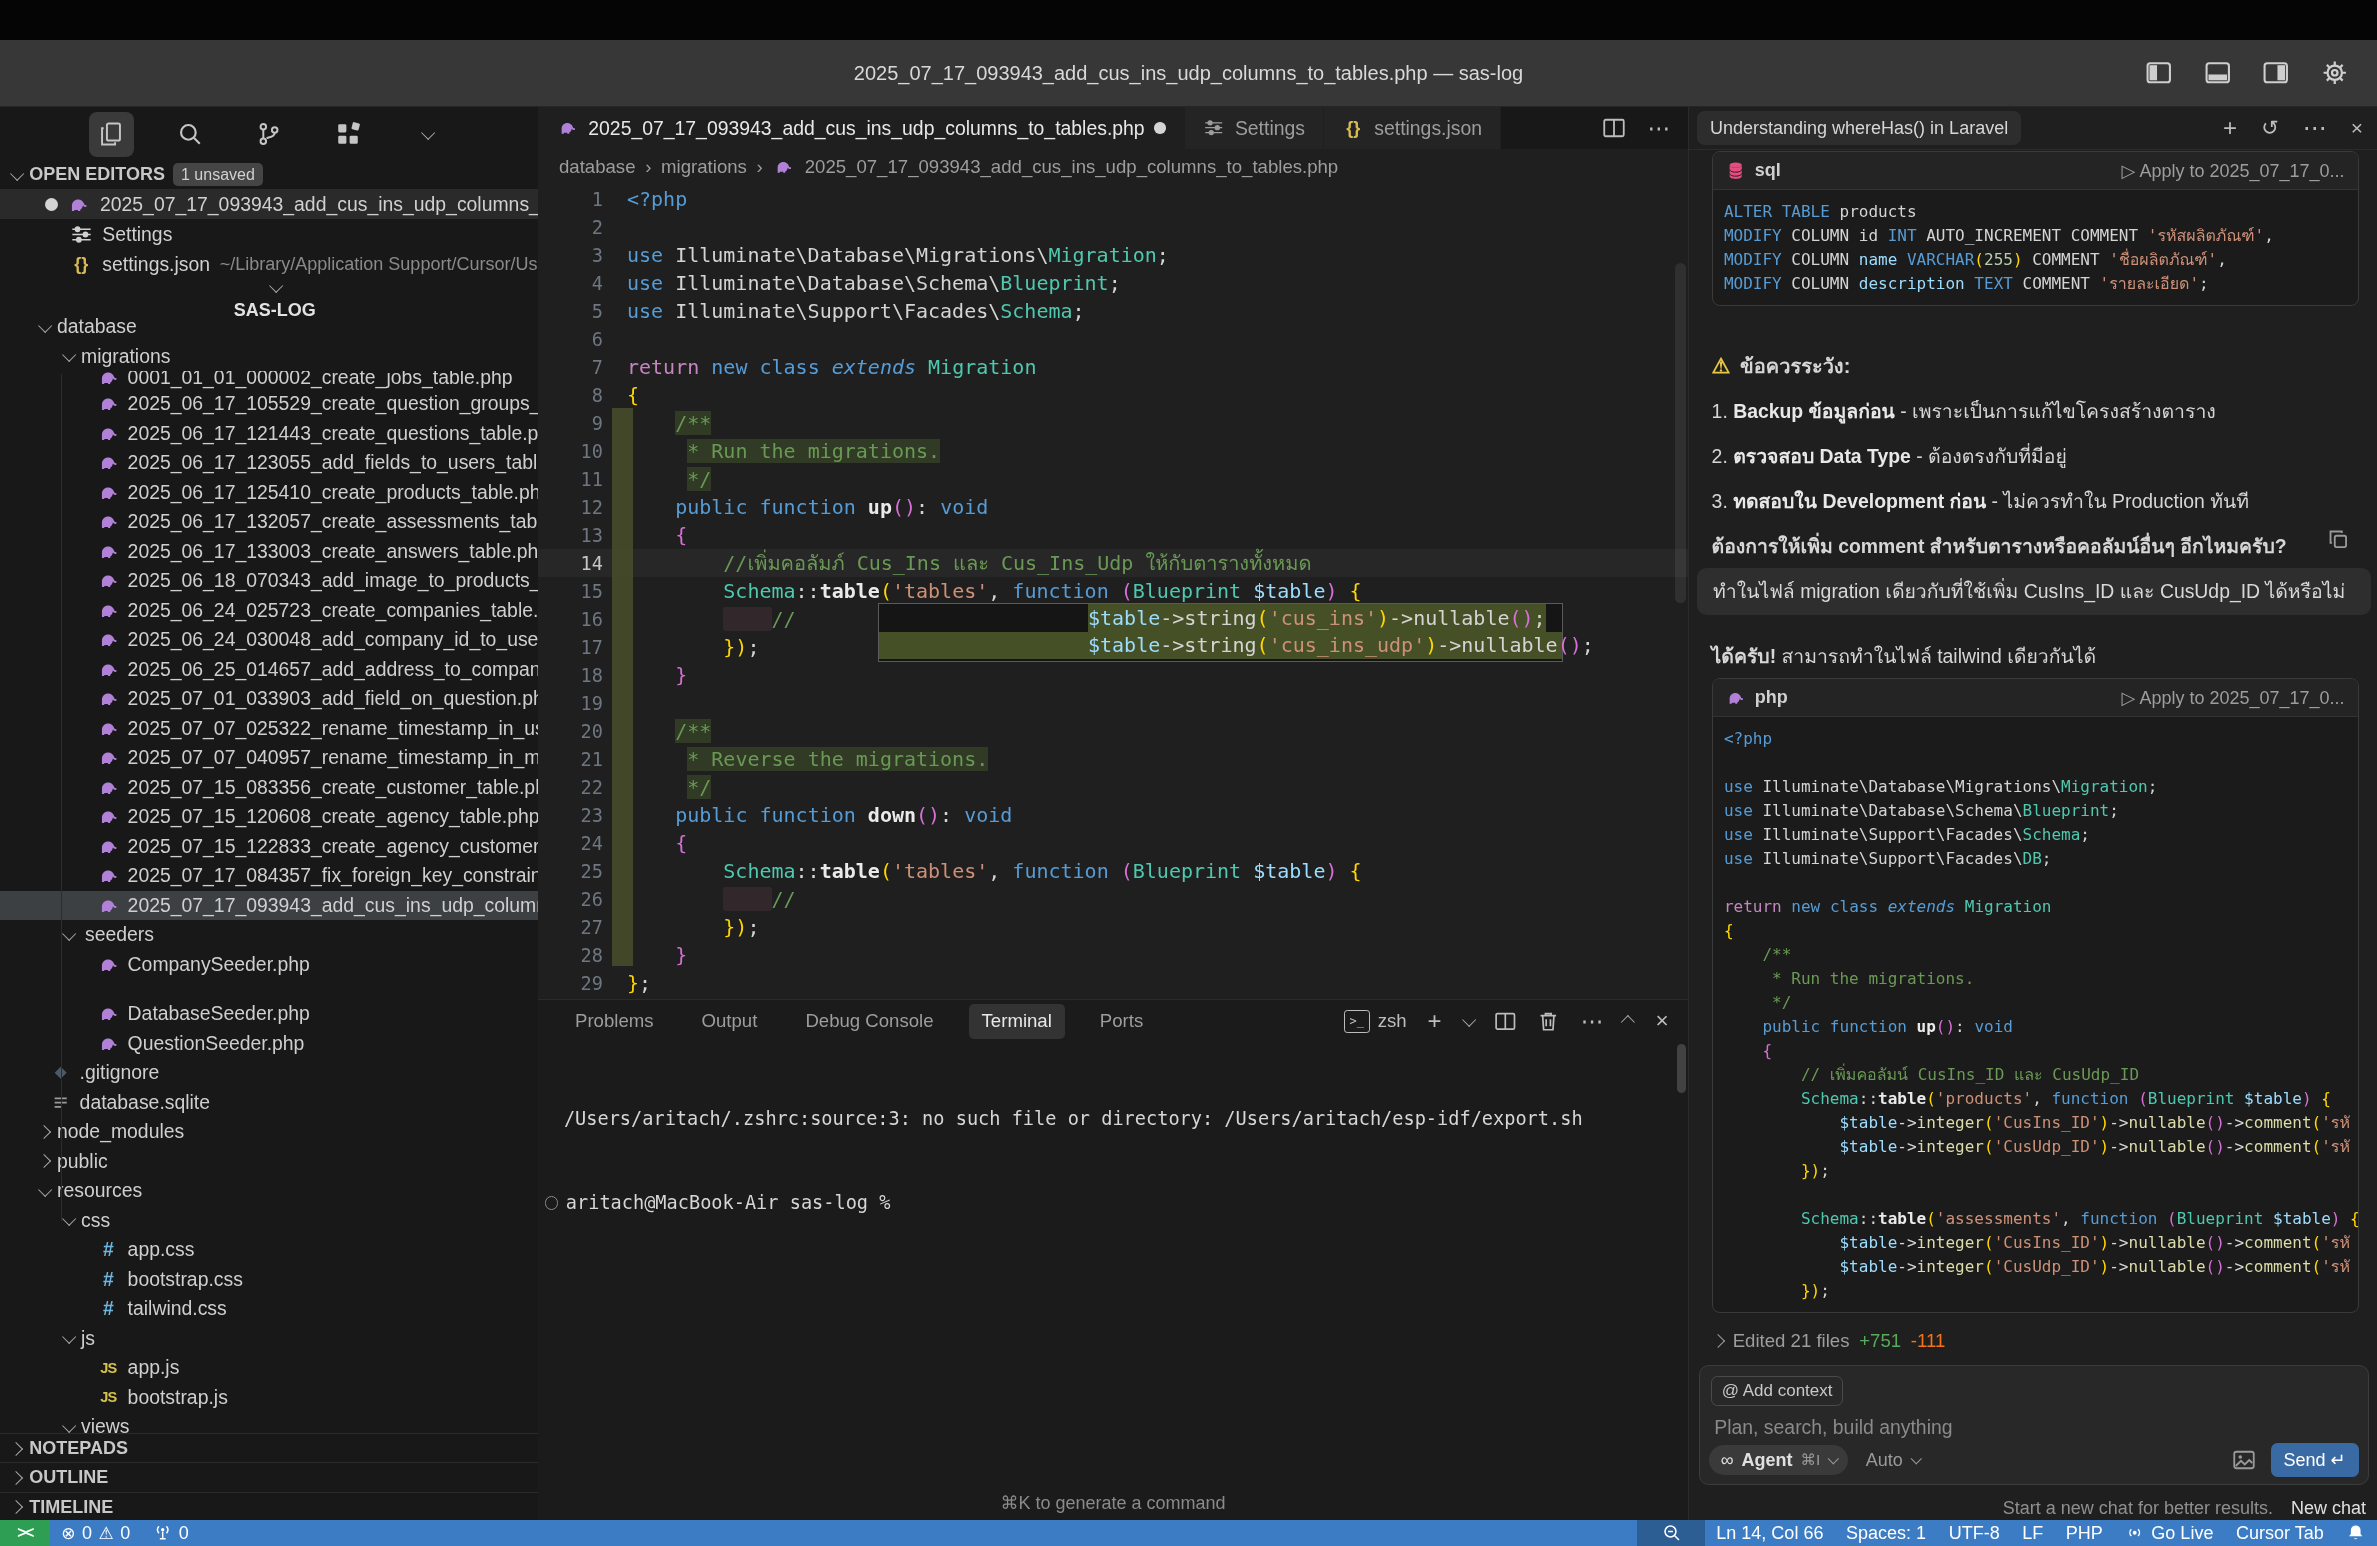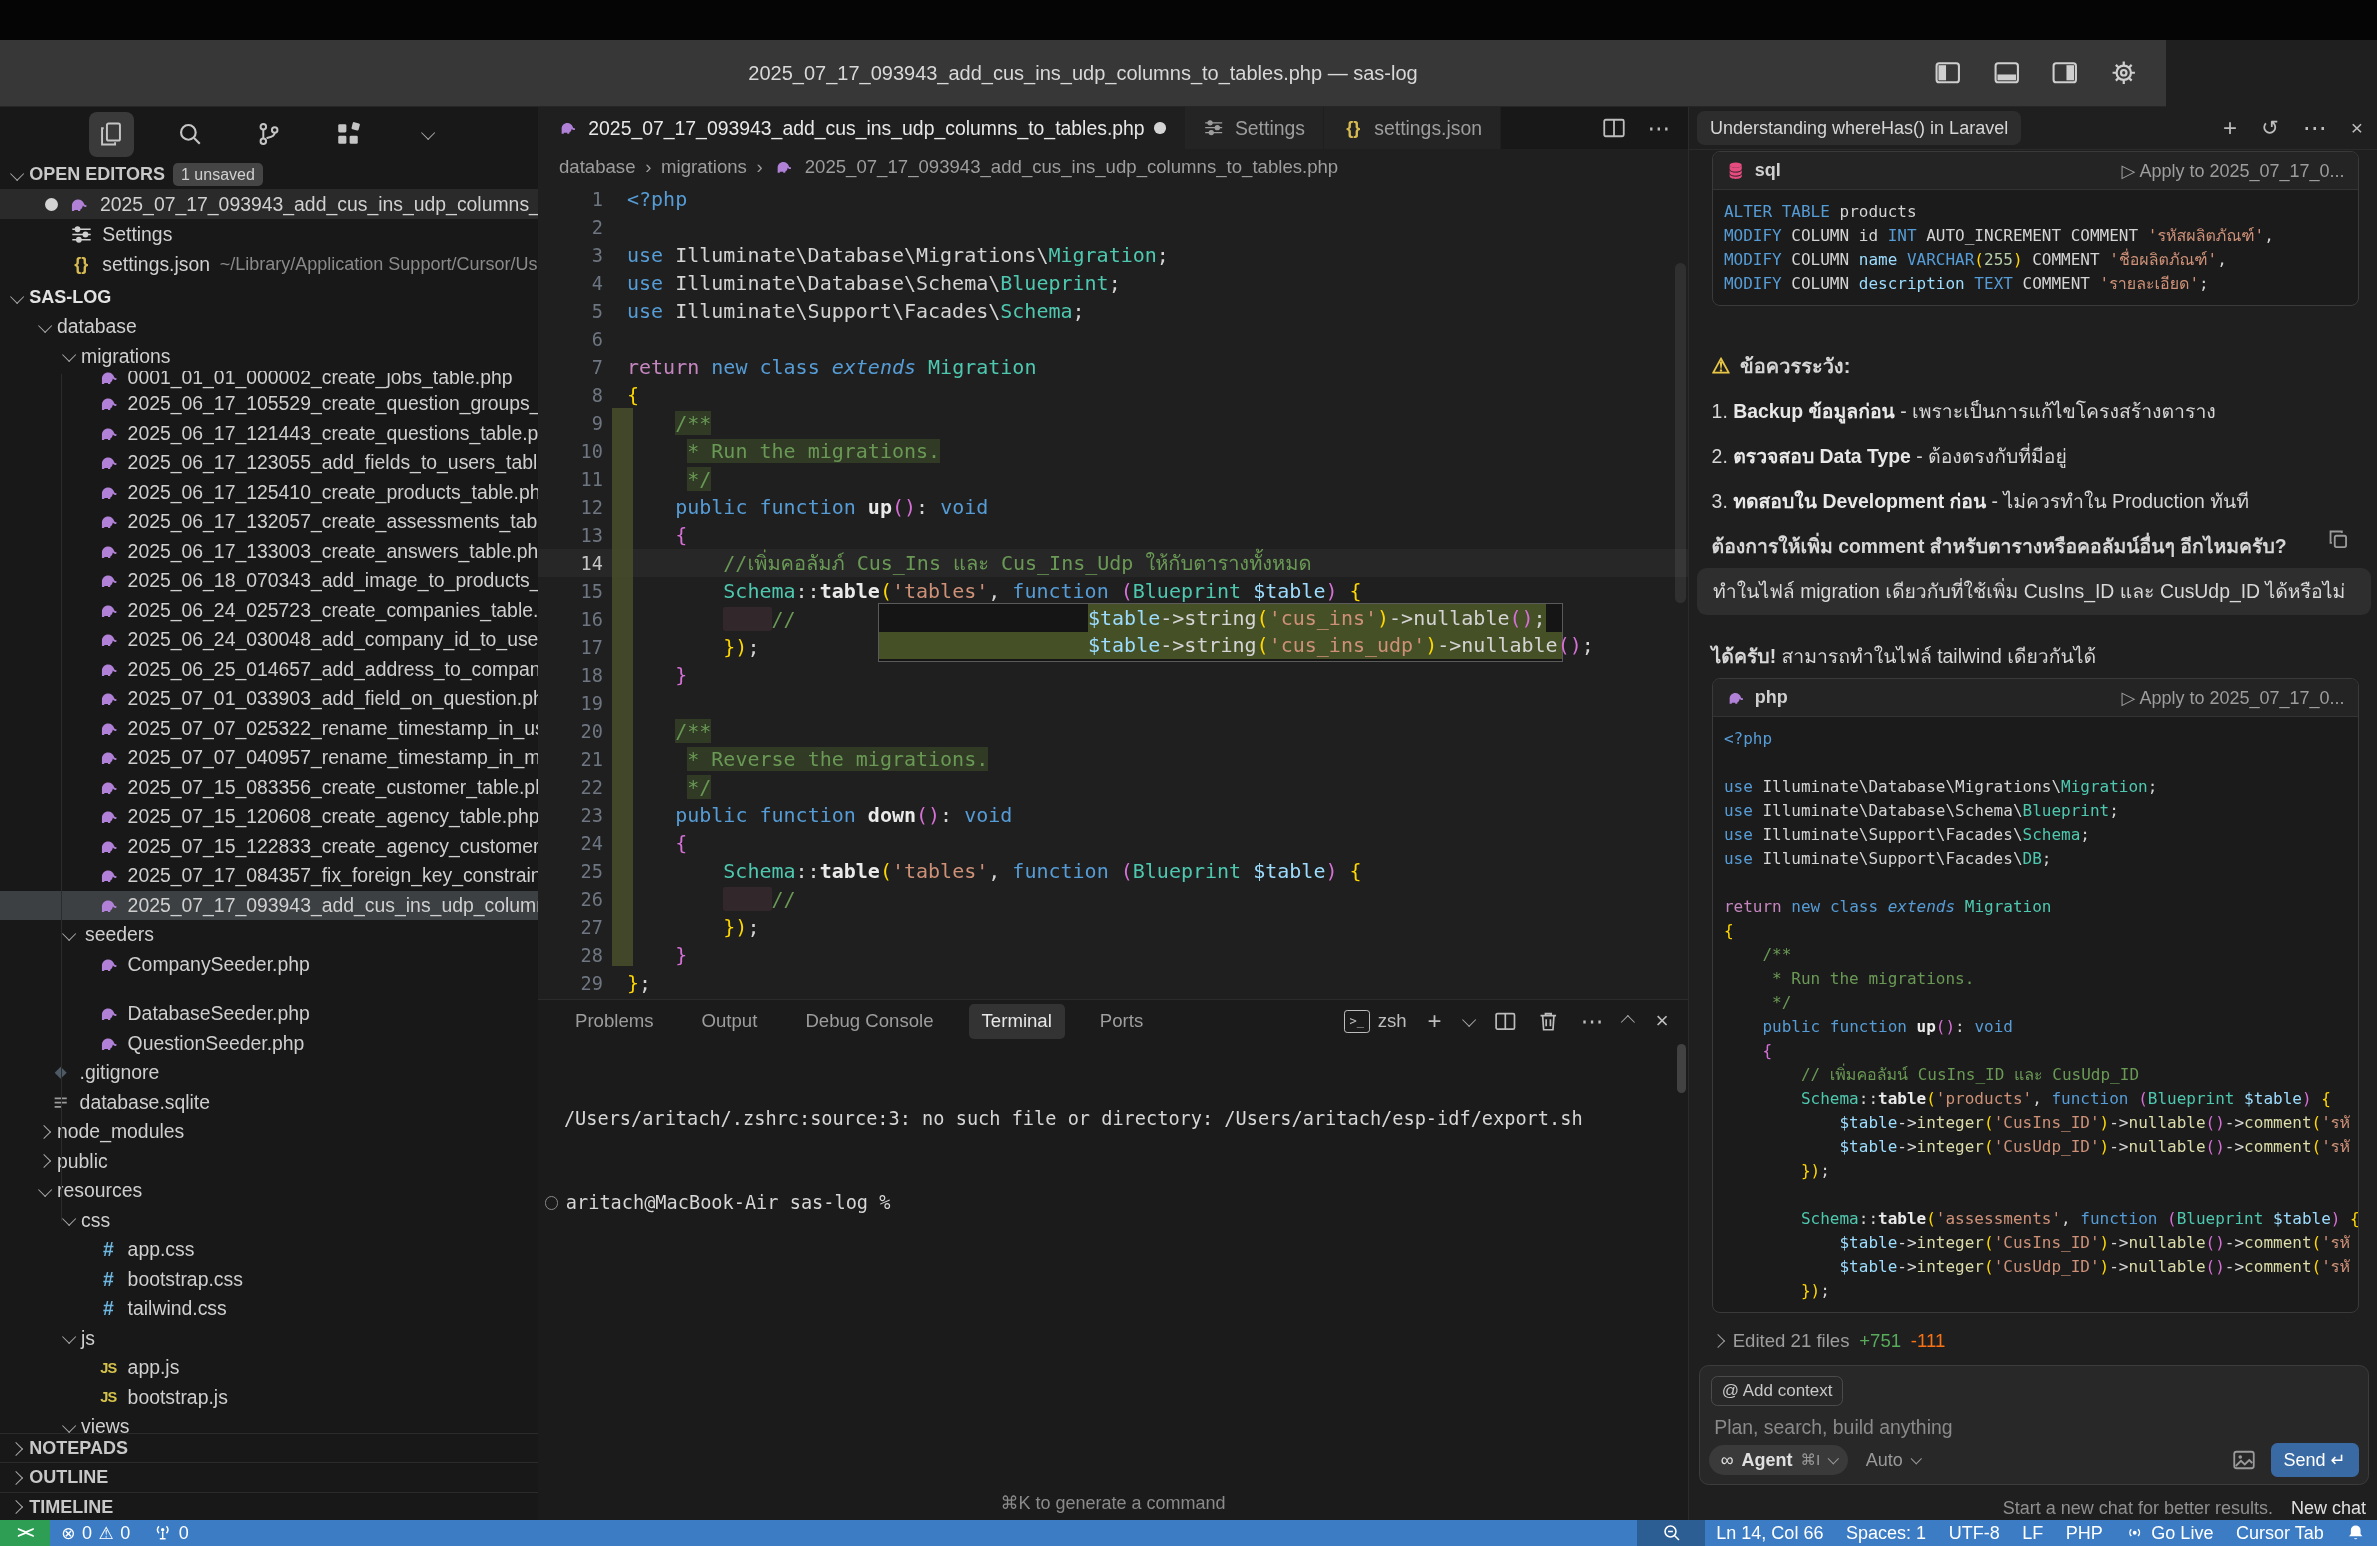--- a/index.html
+++ b/index.html
@@ -3,37 +3,37 @@
 <meta charset="utf-8">
 <style>
   html,body{margin:0;padding:0;background:#000;}
   #root{position:relative;width:2377px;height:1546px;background:#1f1f1f;overflow:hidden;
         font-family:"Liberation Sans",sans-serif;color:#cccccc;-webkit-font-smoothing:antialiased;}
   .abs{position:absolute;}
   svg{display:block;}
 
   
   #top-black{left:0;top:0;width:2377px;height:40px;background:#050505;}
-  #titlebar{left:0;top:40px;width:2166px;height:66px;background:#373737;border-bottom:0.8px solid #262626;
+  #titlebar{left:0;top:40px;width:2377px;height:66px;background:#373737;border-bottom:0.8px solid #262626;
             display:flex;align-items:center;justify-content:center;}
   #titlebar .title{font-size:20px;color:#d8d8d8;}
   #titlebar-icons{position:absolute;right:29px;top:0;height:66px;display:flex;align-items:center;gap:31px;color:#cfcfcf;}
 
   
   #sidebar{left:0;top:107px;width:538px;height:1414px;background:#181818;border-right:0.8px solid #2b2b2b;overflow:hidden;}
   #activity-row{position:absolute;left:0;top:4.9px;width:100%;height:45px;display:flex;align-items:center;justify-content:center;gap:34px;color:#c5c5c5;}
   .act-btn{width:45px;height:45px;display:flex;align-items:center;justify-content:center;border-radius:8px;}
   .act-btn.active{background:#3a3a3a;}
   .sect-head{display:flex;align-items:center;gap:8px;padding-left:11.3px;font-weight:bold;font-size:18px;color:#c8c8c8;}
   #open-editors-head{position:absolute;top:52px;left:0;right:0;height:31px;}
   .badge{background:#454545;color:#d0d0d0;font-weight:normal;font-size:16px;padding:2.4px 8px;border-radius:4.9px;}
   .oe-item{position:absolute;left:0;right:0;height:30px;display:flex;align-items:center;gap:9.7px;padding-left:45px;font-size:19.4px;color:#d0d0d0;white-space:nowrap;overflow:hidden;}
   .oe-item .dot{width:13px;height:13px;border-radius:50%;background:#d4d4d4;flex:0 0 auto;}
   .oe-item .suffix{color:#8a8a8a;font-size:18px;}
-  #project-head{position:absolute;top:175px;left:0;right:0;height:31px;color:#e2e2e2;}
+  #project-head{position:absolute;top:175px;left:0;right:0;height:31px;color:#e2e2e2;flex-direction:column;}
   #tree{position:absolute;top:205px;left:0;right:0;height:1121px;overflow:hidden;}
   .trow{height:29.5px;display:flex;align-items:center;gap:8px;font-size:19.4px;color:#cfcfcf;white-space:nowrap;overflow:hidden;}
   .trow.sel{background:#3c4043;}
   .trow.clip{height:18px;align-items:flex-end;overflow:hidden;}
   .chev{width:9px;height:9px;border-right:1.6px solid #a8a8a8;border-bottom:1.6px solid #a8a8a8;flex:0 0 auto;}
   .chev.down{transform:rotate(45deg) translateY(-1.6px);}
   .chev.right{transform:rotate(-45deg);}
   .ic{flex:0 0 auto;display:flex;align-items:center;justify-content:center;width:22.6px;height:22.6px;}
   .ic-css{color:#6cb6e0;font-weight:bold;font-size:19.4px;}
   .ic-js{color:#d4c24b;font-weight:bold;font-size:14.6px;letter-spacing:-0.8px;}

